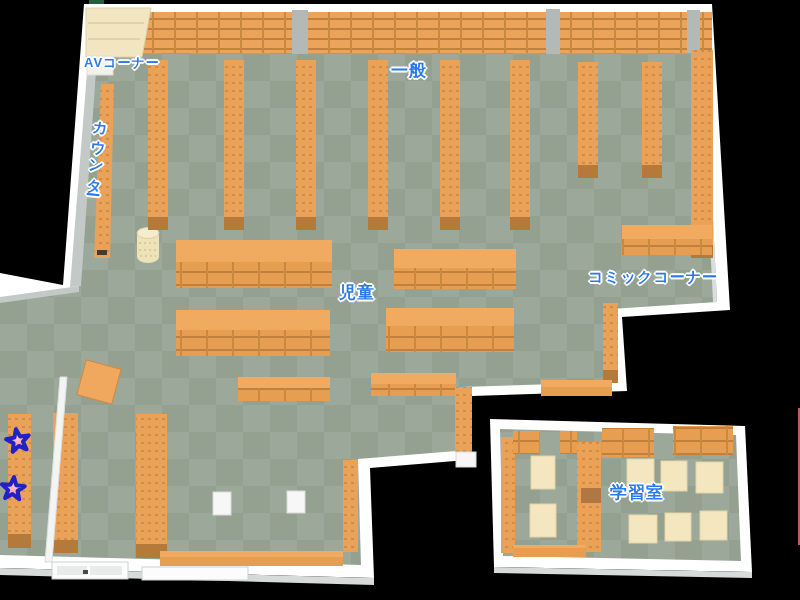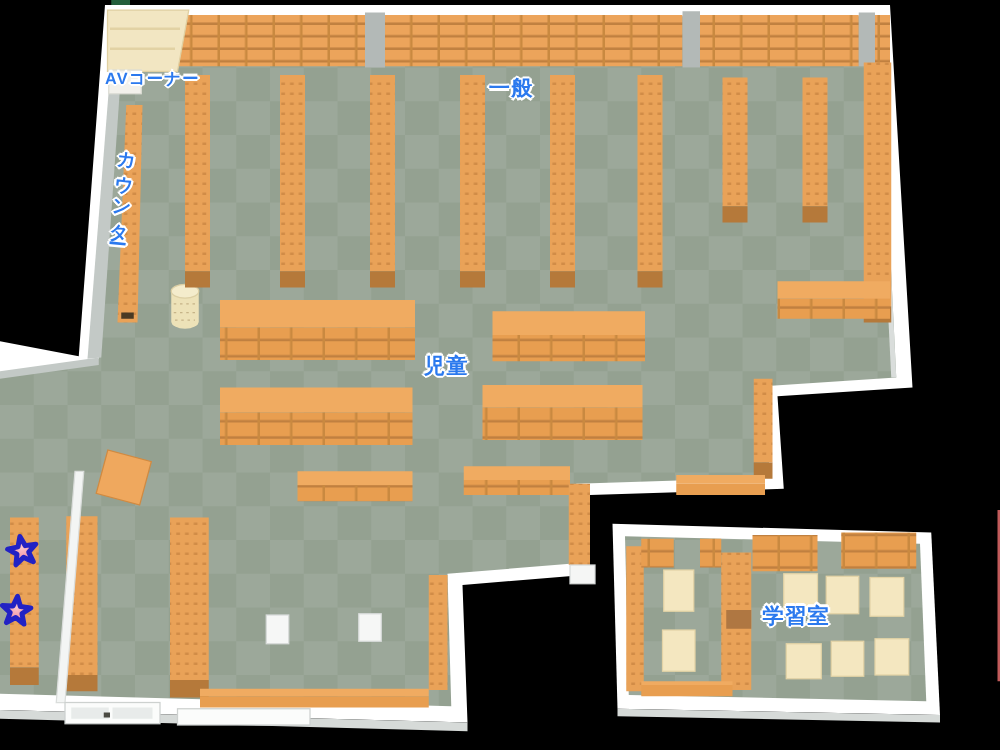--- a/index.html
+++ b/index.html
@@ -254,14 +254,15 @@
     </g>
   </g>
 
   <rect x="798" y="408" width="2" height="137" fill="#C25B5B"></rect>
 </svg>
 
   <div class="map-label lbl-av">AVコーナー</div>
   <div class="map-label lbl-counter">カウンター</div>
   <div class="map-label lbl-general">一般</div>
   <div class="map-label lbl-children">児童</div>
+  <div class="map-label lbl-comic">コミックコーナー</div>
   <div class="map-label lbl-study">学習室</div>
 </div>
 
 </body></html>

